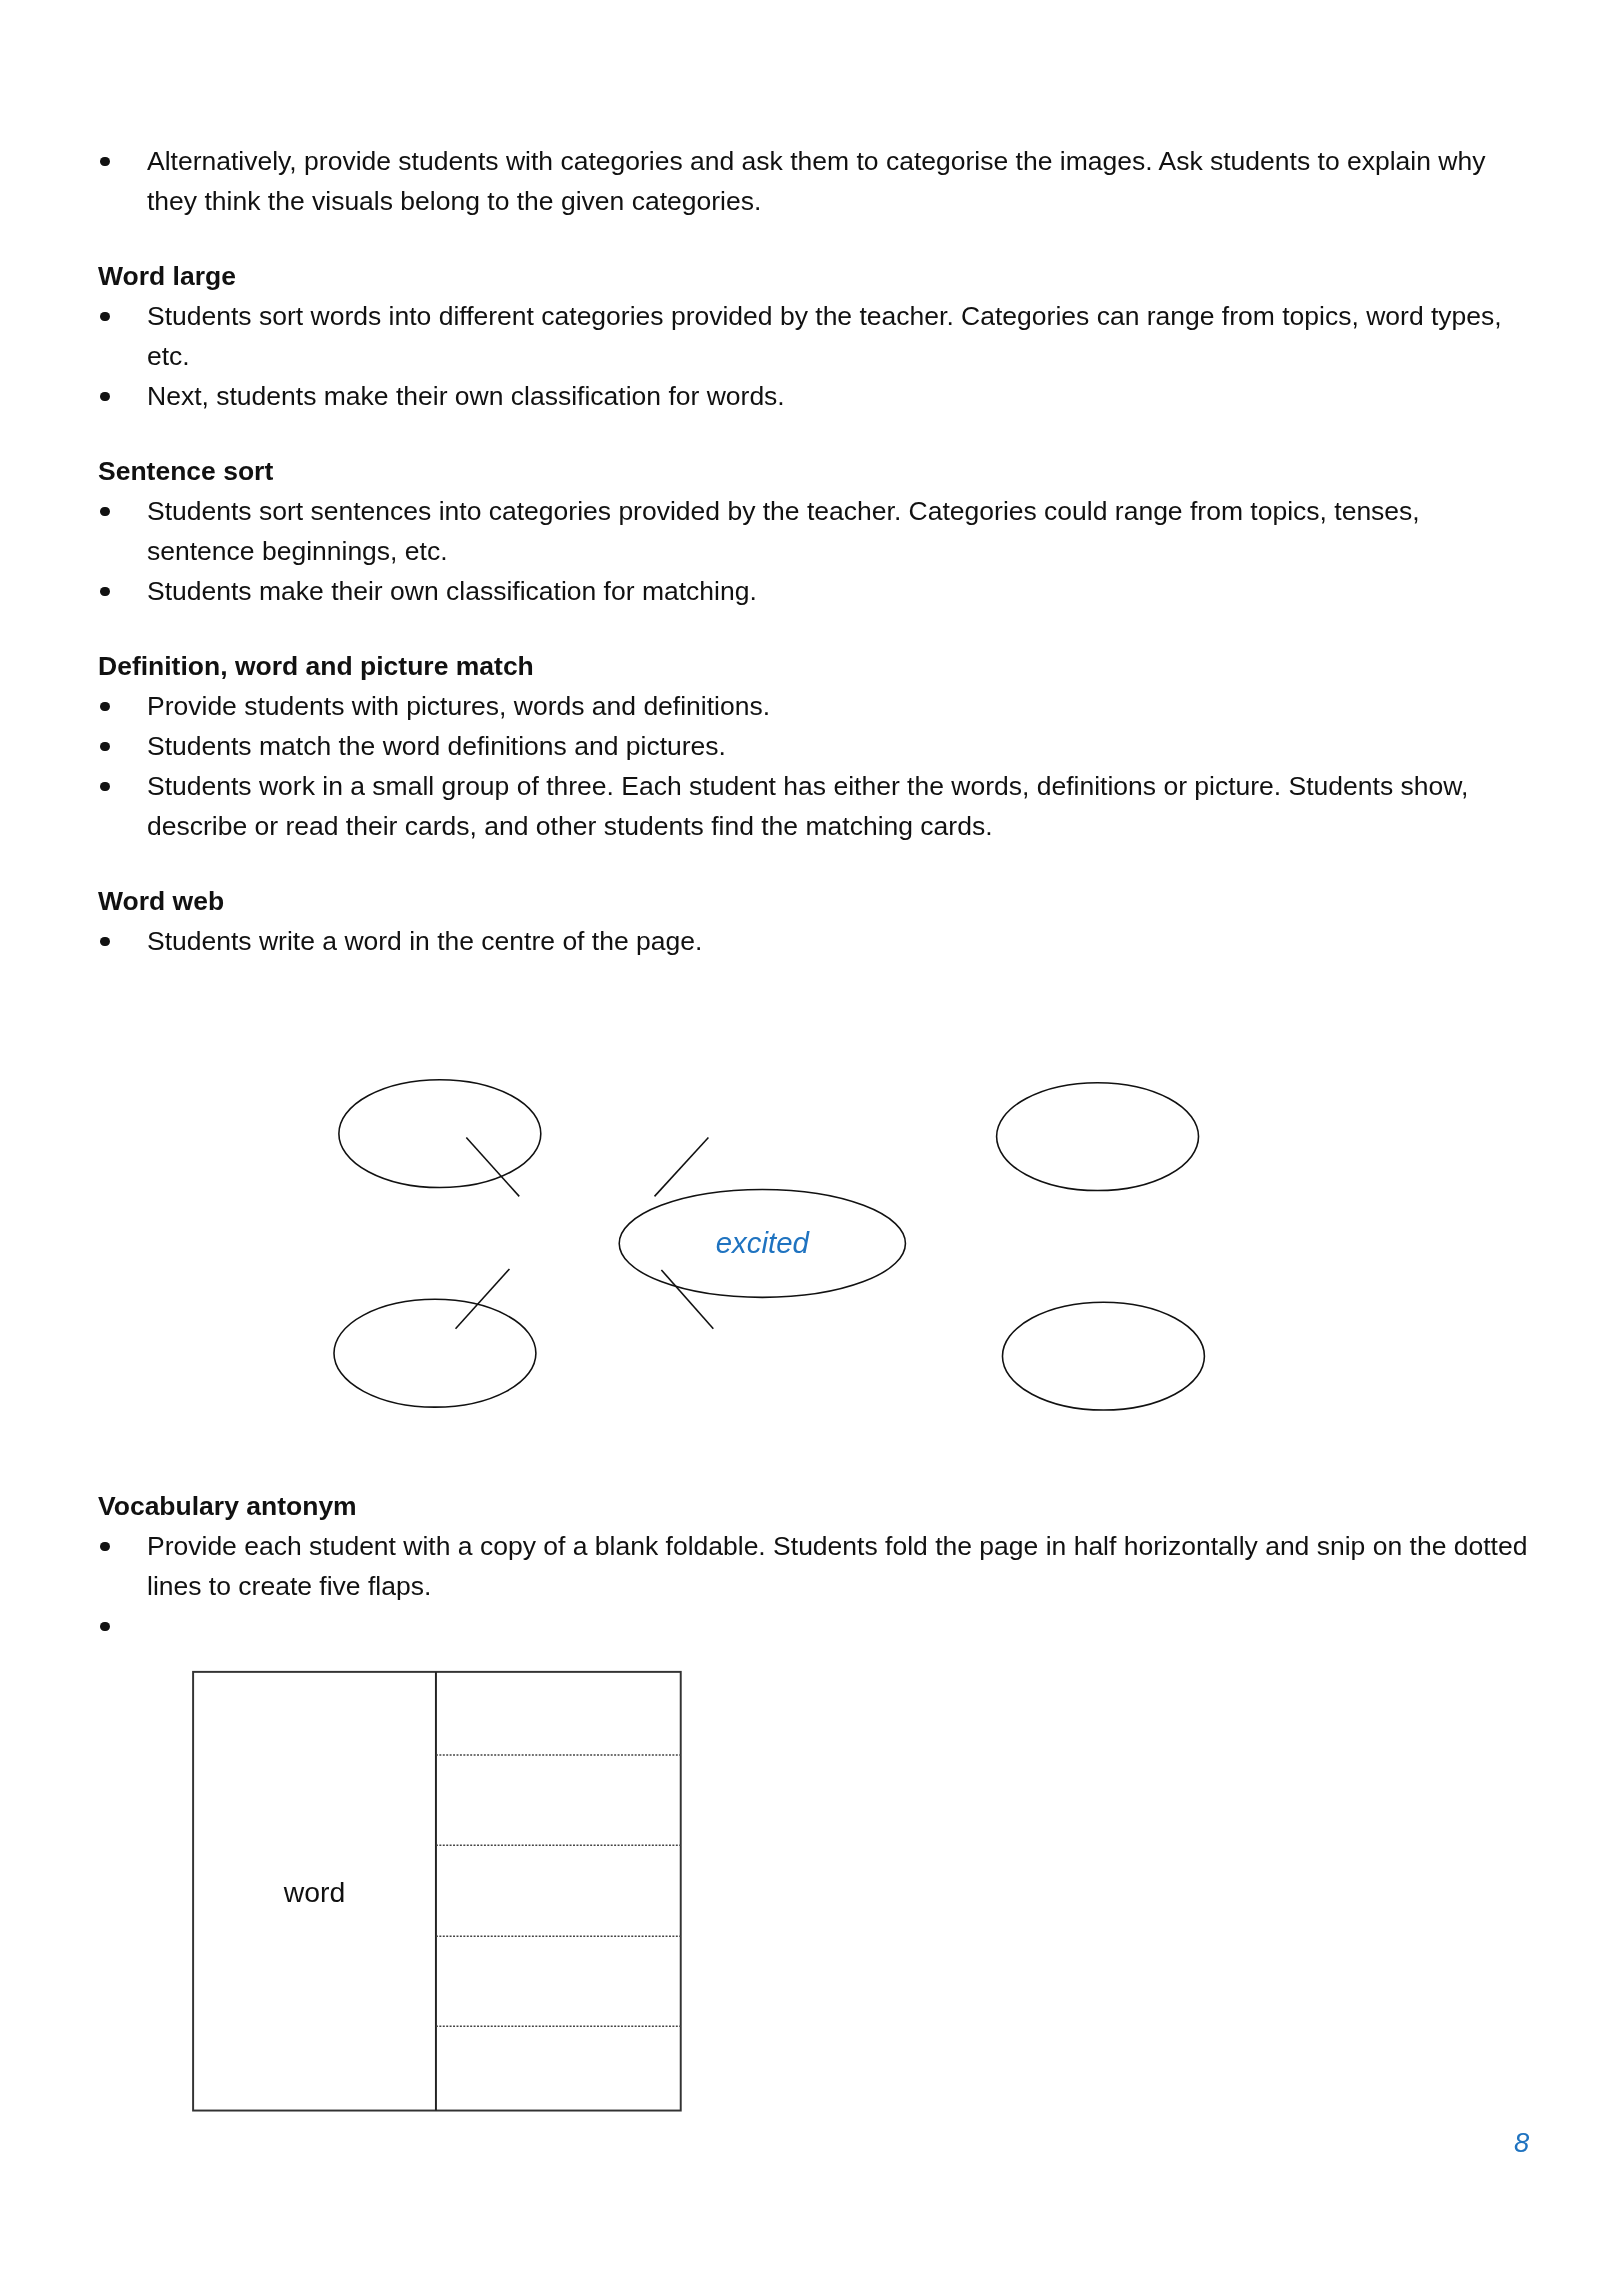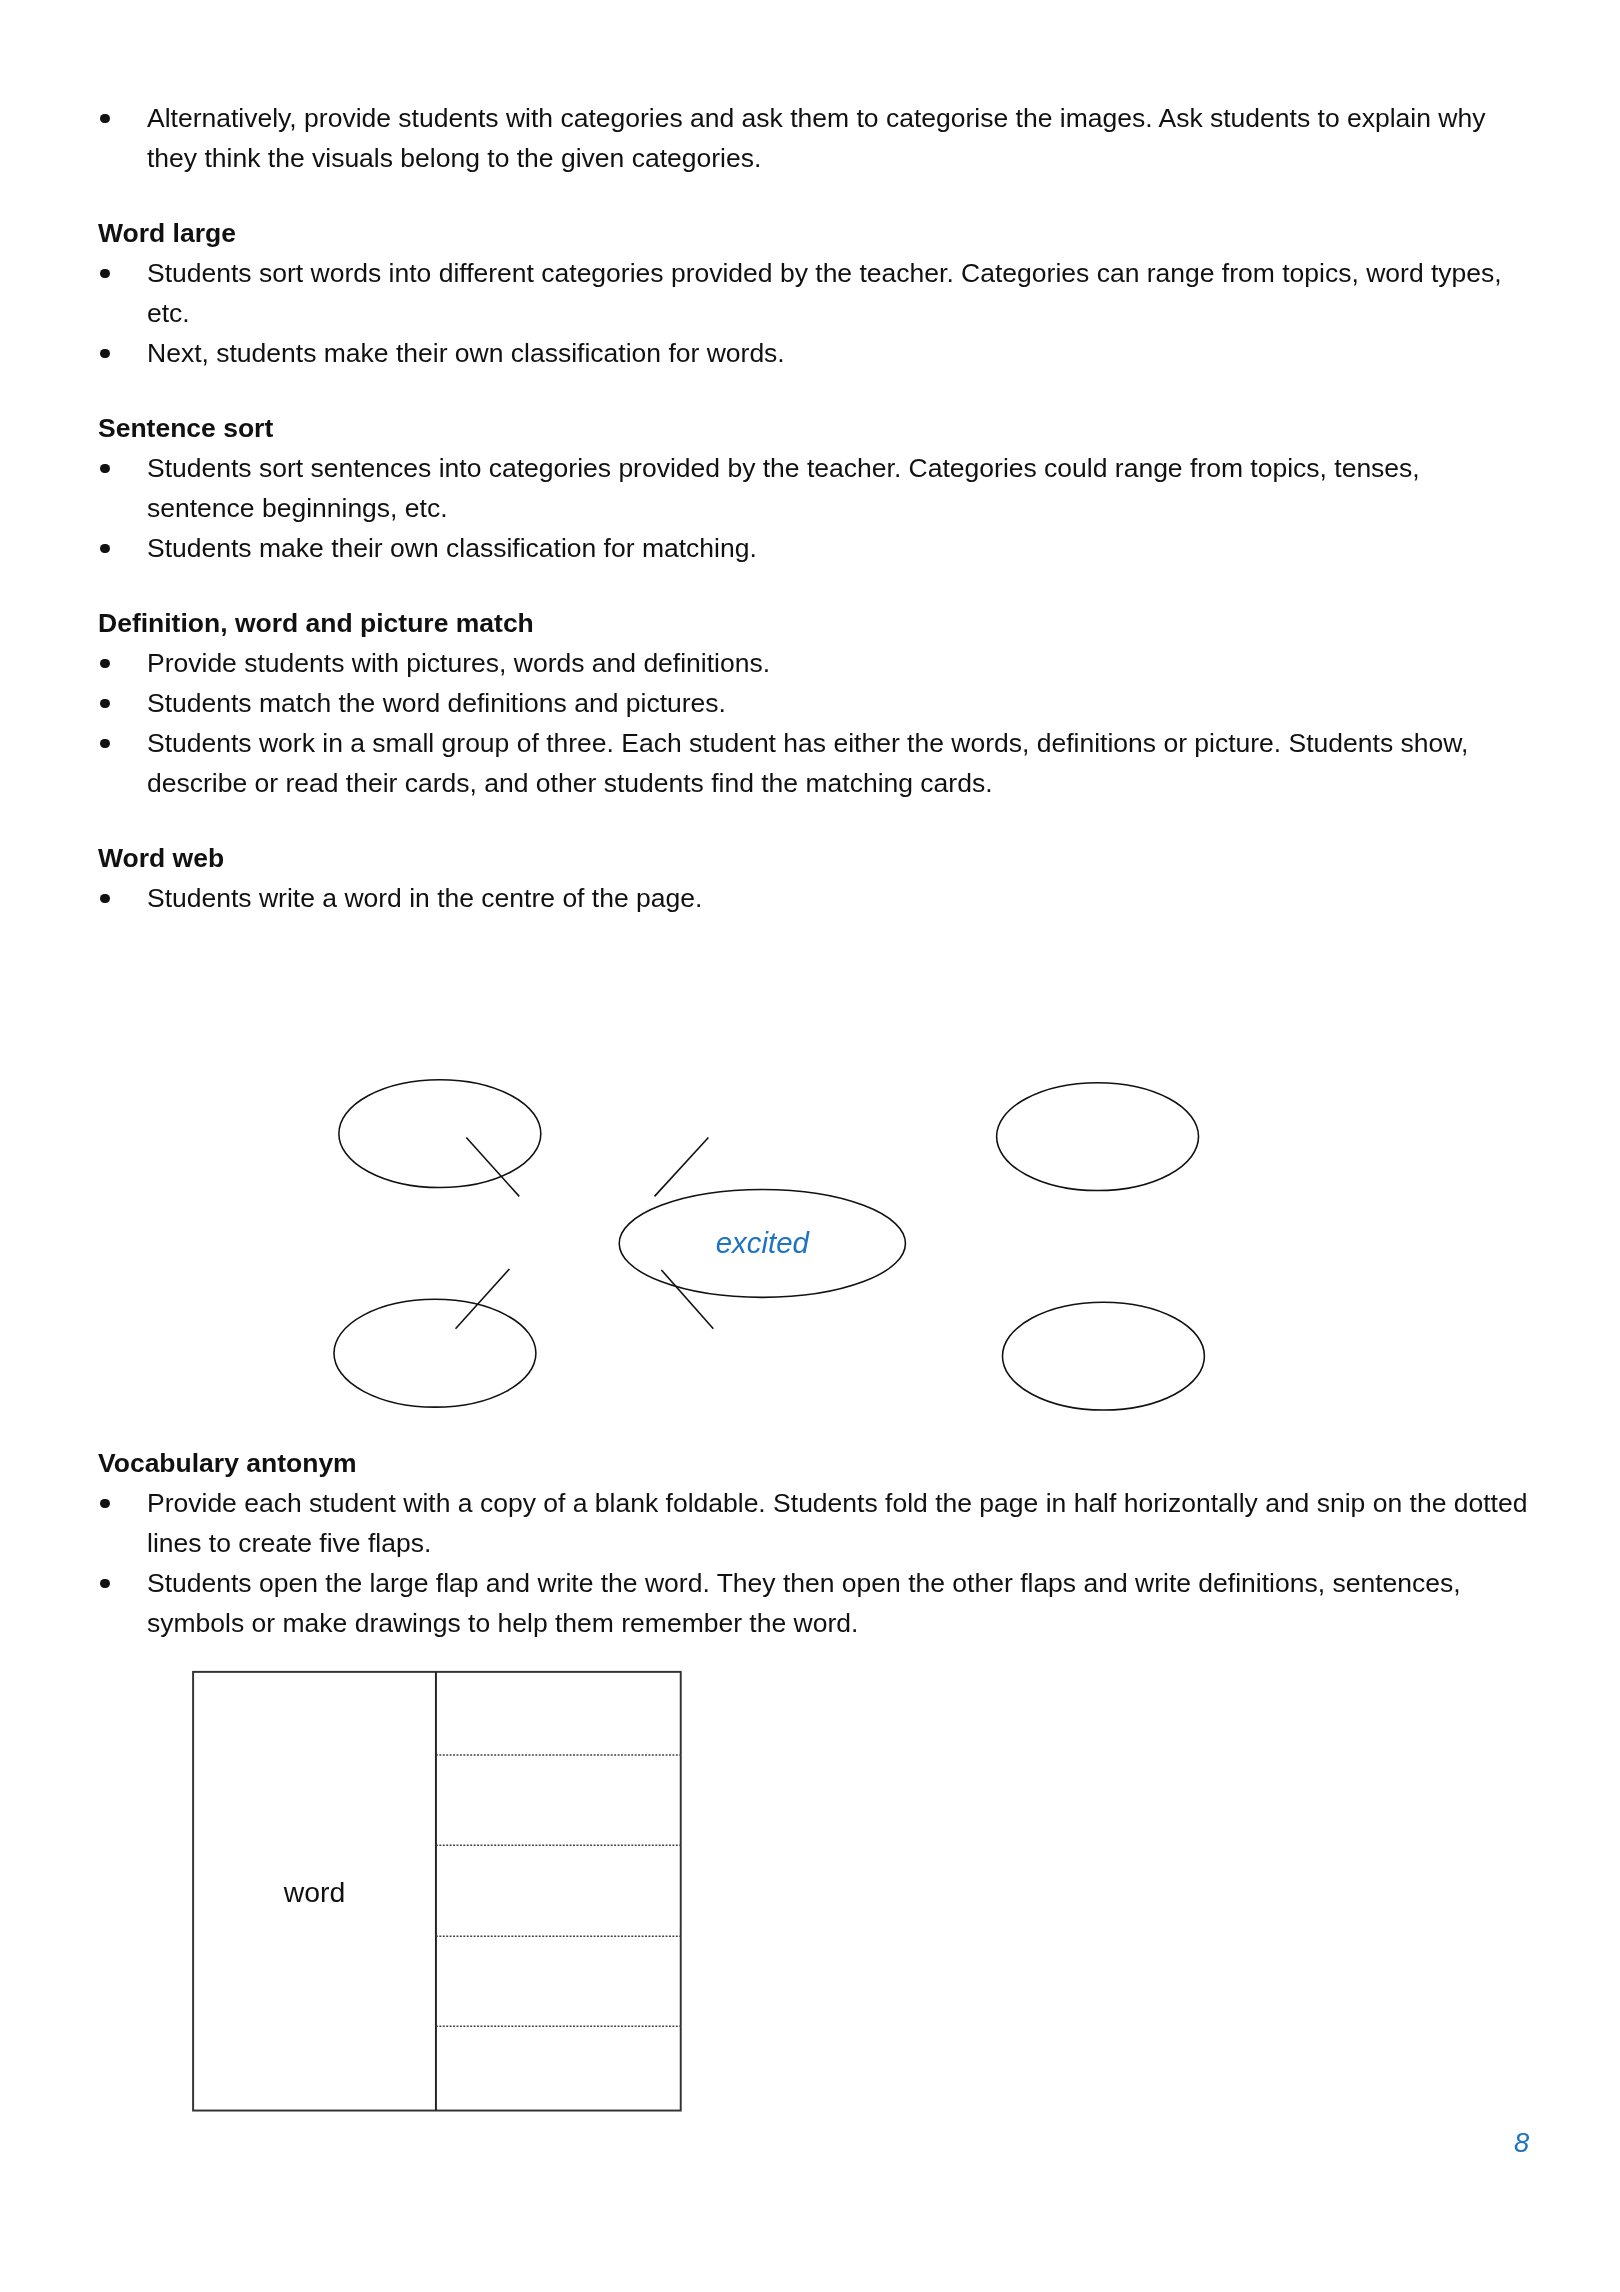--- a/index.html
+++ b/index.html
@@ -1,19 +1,19 @@
 <!DOCTYPE html>
 <html><head>
 <meta charset="utf-8">
 <style>
   html, body { margin:0; padding:0; background:#ffffff; }
   body { width:1620px; height:2293px; position:relative; overflow:hidden;
          font-family:"Liberation Sans", sans-serif; color:#111; }
   .page { position:absolute; left:0; top:0; width:1620px; height:2293px; }
-  .text { position:absolute; left:98px; width:1431px; font-size:26.5px; line-height:40px; }
+  .text { position:absolute; left:98px; width:1431px; font-size:26.5px; line-height:40px;margin-top:43px; }
   .section-title { font-weight:bold; margin:0; height:40px; }
   .bullet { position:relative; padding-left:49px; margin:0; }
   .bullet .dot { position:absolute; left:2px; top:15.7px; width:9.8px; height:9.8px; border-radius:50%; background:#111; }
   .gap { height:35px; }
   svg text { font-family:"Liberation Sans", sans-serif; }
   .page-num { position:absolute; left:1514px; top:2127px; font-size:27.4px; font-style:italic; color:#1f73c0; }
 </style>
 </head>
 <body>
 
@@ -52,21 +52,21 @@
     <line x1="136" y1="80" x2="190" y2="140" stroke="#111" stroke-width="1.6"></line>
     <line x1="328" y1="140" x2="383" y2="80" stroke="#111" stroke-width="1.6"></line>
     <line x1="125" y1="275" x2="180" y2="214" stroke="#111" stroke-width="1.6"></line>
     <line x1="335" y1="215" x2="388" y2="275" stroke="#111" stroke-width="1.6"></line>
     <text x="438" y="198" text-anchor="middle" font-size="30" font-style="italic" fill="#1f73c0" transform="translate(0,0)" style="font-family:'Liberation Sans', sans-serif;">excited</text>
   </svg>
 
   <div class="text" style="top:1443px;">
     <p class="section-title">Vocabulary antonym</p>
     <p class="bullet"><span class="dot"></span><span>Provide each student with a copy of a blank foldable. Students fold the page in half horizontally and snip on the dotted lines to create five flaps.</span></p>
-    <p class="bullet"><span class="dot"></span><span>Students open the large flap and write the word. They then open the other flaps and write definitions, sentences, symbols or make drawings to help them remember the word.</span></p>
+    <p class="bullet"><span class="dot"></span></p>
   </div>
 
   <svg style="position:absolute; left:186px; top:1666px;" width="823" height="470" viewBox="0 0 840 480">
     <rect x="7" y="6" width="498" height="448" fill="none" stroke="#333" stroke-width="2"></rect>
     <line x1="255" y1="6" x2="255" y2="454" stroke="#222" stroke-width="2"></line>
     <line x1="255" y1="91" x2="505" y2="91" stroke="#444" stroke-width="1.5" stroke-dasharray="2,1.5"></line>
     <line x1="255" y1="183" x2="505" y2="183" stroke="#444" stroke-width="1.5" stroke-dasharray="2,1.5"></line>
     <line x1="255" y1="276" x2="505" y2="276" stroke="#444" stroke-width="1.5" stroke-dasharray="2,1.5"></line>
     <line x1="255" y1="368" x2="505" y2="368" stroke="#444" stroke-width="1.5" stroke-dasharray="2,1.5"></line>
     <text x="131" y="241" text-anchor="middle" font-size="29" fill="#111">word</text>

